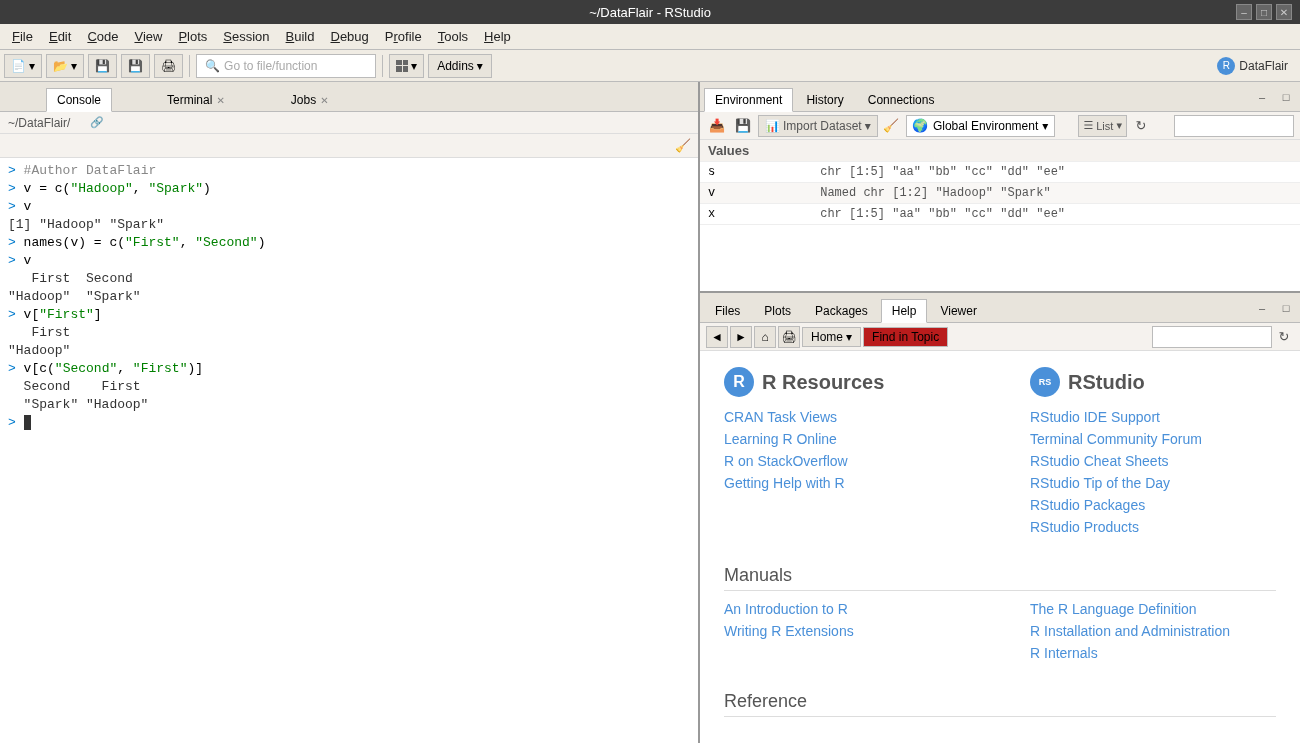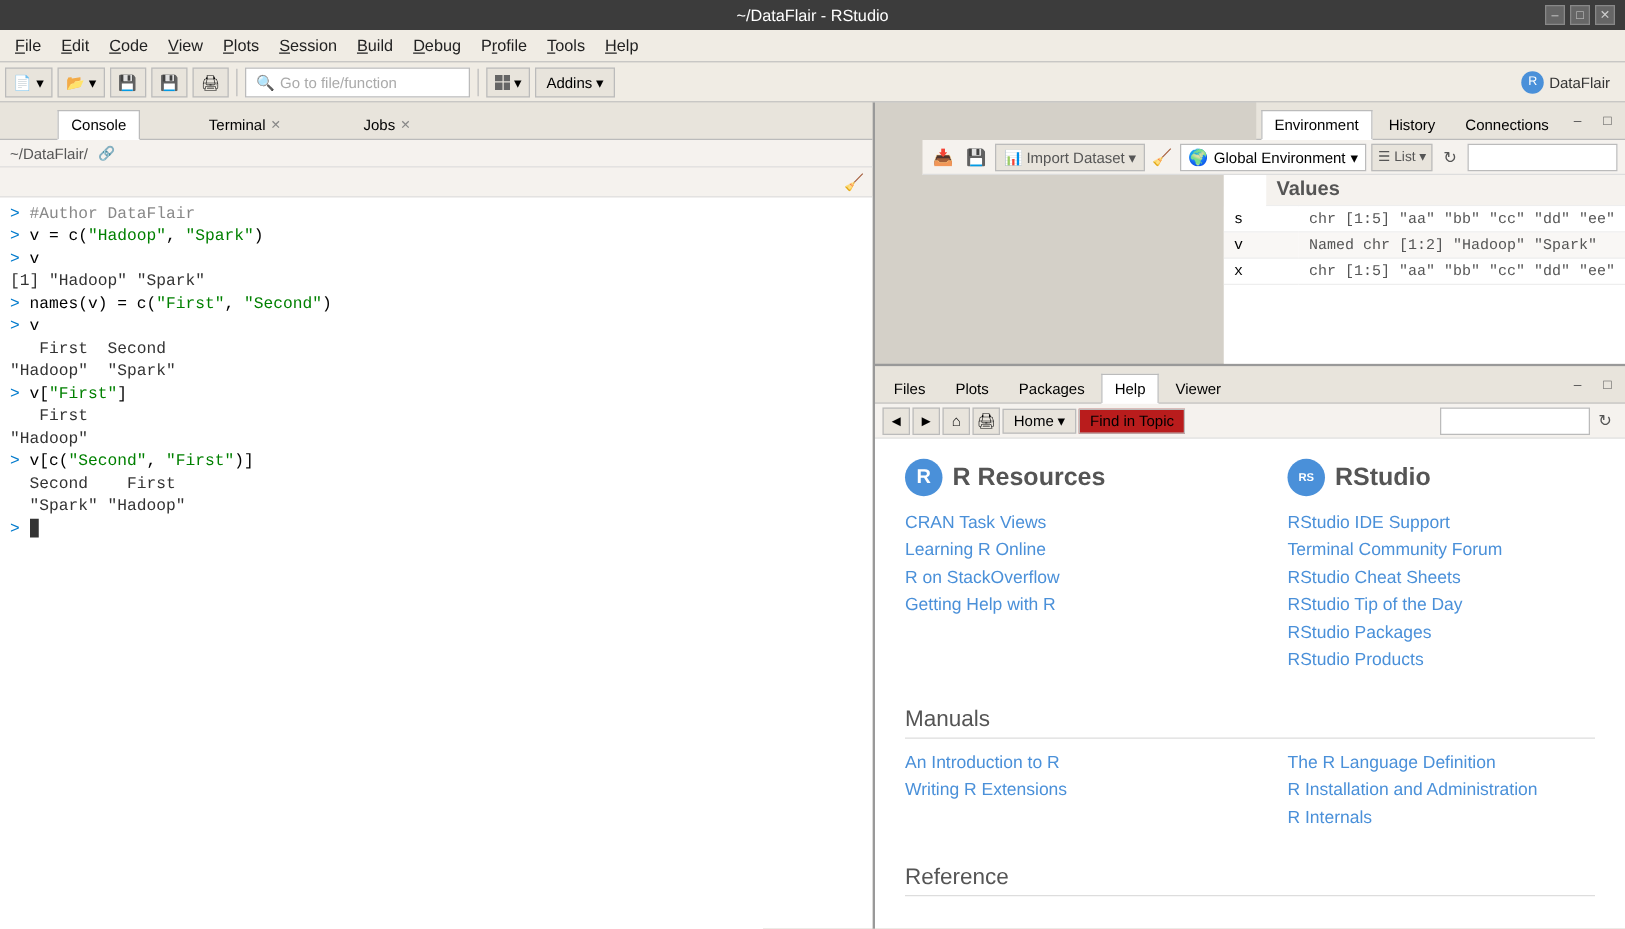--- a/index.html
+++ b/index.html
@@ -159,21 +159,21 @@
       color: #333;
     }
     .console-toolbar {
       display: flex; justify-content: flex-end;
       background: #f5f2ee;
       border-bottom: 1px solid #ddd;
       padding: 2px 6px;
       height: 24px; align-items: center;
     }
     .console-path {
-      display: flex; align-items: center; gap: 8px;
+      display: flex; align-items: center; gap: 20px;
       background: #f5f2ee;
       border-bottom: 1px solid #ddd;
       padding: 2px 8px;
       font-size: 12px;
       color: #555;
       height: 22px;
     }
     .r-prompt { color: #007acc; }
     .r-output { color: #333; }
     .r-code { color: #000; }
@@ -187,21 +187,20 @@
       display: flex;
       flex-direction: column;
     }
 
     
     .right-top {
       height: 50%;
       border-bottom: 2px solid #999;
       display: flex;
       flex-direction: column;
-      align-items: flex-end;
     }
     .right-bottom {
       flex: 1;
       display: flex;
       flex-direction: column;
     }
 
     .panel-tab-bar {
       background: #e8e4dc;
       border-bottom: 1px solid #bbb;
@@ -269,26 +268,25 @@
     }
 
     
     .env-content {
       flex: 1;
       background: #fff;
       overflow-y: auto;
     }
     .env-section-header {
       padding: 3px 8px;
-      font-size: 16px;
+      font-size: 13px;
       font-weight: bold;
       color: #555;
       background: #f5f2ee;
       border-bottom: 1px solid #eee;
-      margin-left: 34px;
     }
     .env-table {
       width: 100%;
       border-collapse: collapse;
     }
     .env-table tr:nth-child(odd) { background: #fff; }
     .env-table tr:nth-child(even) { background: #f9f7f5; }
     .env-table td {
       padding: 3px 8px;
       font-size: 12px;

